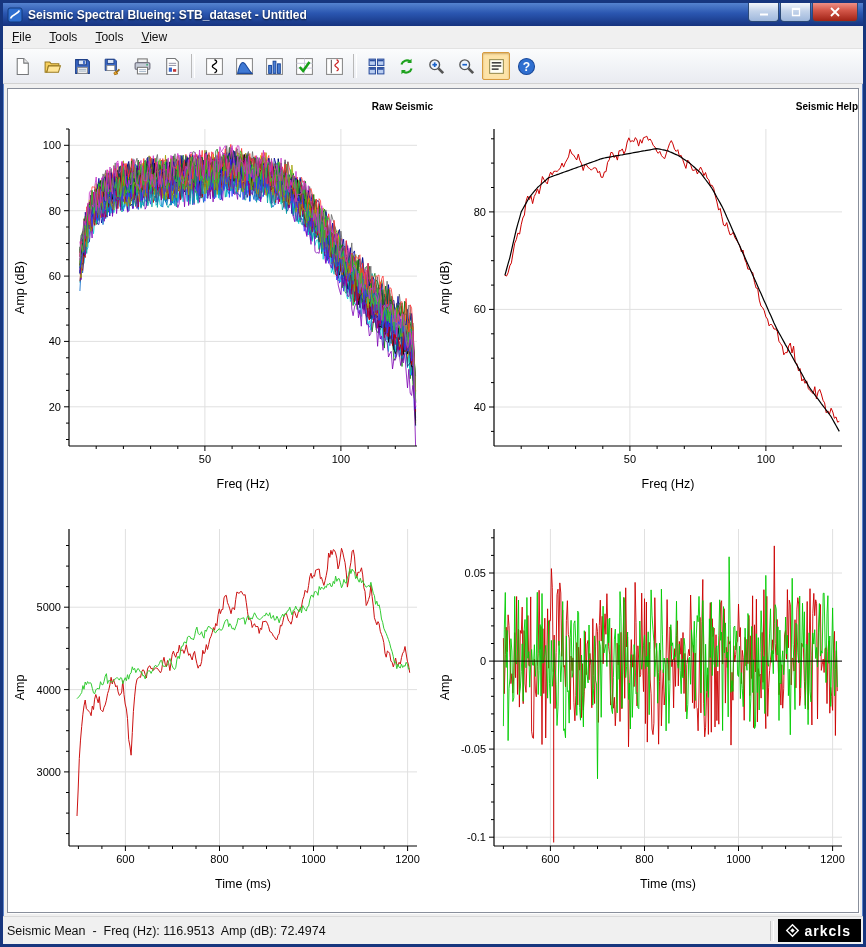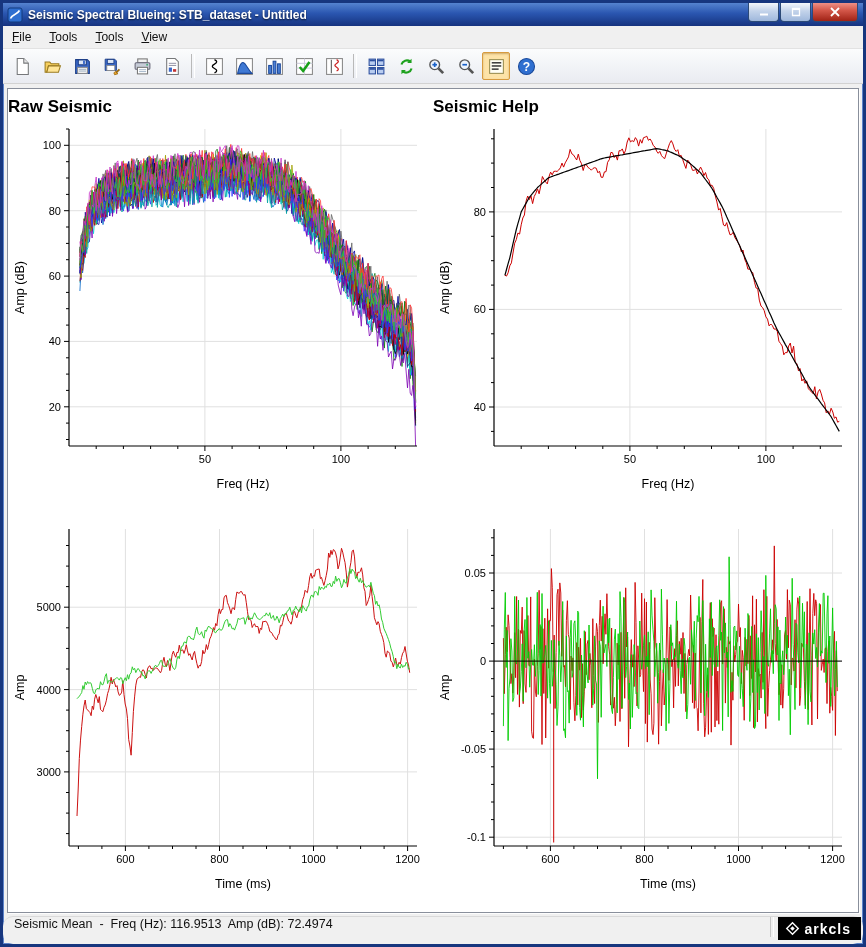--- a/index.html
+++ b/index.html
@@ -29,27 +29,27 @@
     background:transparent;display:flex;align-items:center;justify-content:center;padding:0;cursor:default;}
   .tb-btn.pressed{background:#fde3a7;border-color:#d79b3f;box-shadow:inset 0 1px 2px rgba(140,90,20,.4);}
   .tb-ico{width:19px;height:19px;display:block;}
   .tb-ico svg{width:19px;height:19px;display:block;}
   .tb-sep{width:2px;height:24px;margin:0 4px;border-left:1px solid #b9b9b9;border-right:1px solid #fff;}
   
   .client{flex:1;margin:4px 4px 3px 4px;background:#fff;border:1px solid #898f9b;
     box-shadow:1px 1px 0 #fdfdfd;overflow:hidden;}
   .charts{display:grid;grid-template-columns:1fr 1fr;grid-template-rows:1fr 1fr;width:100%;height:100%;}
   .chart{display:flex;flex-direction:column;align-items:center;justify-content:center;}
-  .chart-title{font-size:17px;font-weight:bold;color:#000;height:24px;line-height:24px;text-align:left;width:100%;}
+  .chart-title{font-size:10px;font-weight:bold;color:#000;height:24px;line-height:24px;text-align:right;width:100%;}
   .chart-svg{display:block;}
   .chart-svg text.tick{font-family:"Liberation Sans",sans-serif;font-size:11px;fill:#000;}
   .chart-svg text.axlabel{font-family:"Liberation Sans",sans-serif;font-size:12.5px;fill:#000;}
   
   .statusbar{height:27px;flex:0 0 27px;background:#f0f0f0;border-top:1px solid #d9d9d9;
-    display:flex;align-items:flex-start;padding-left:11px;border-radius:10px;}
+    display:flex;align-items:center;padding-left:4px;}
   .status-text{font-size:12.5px;color:#111;white-space:pre;}
   .status-spacer{flex:1;}
   .status-sep{width:2px;height:20px;border-left:1px solid #c6c6c6;border-right:1px solid #fff;margin-right:4px;}
   .brand{height:23px;background:#000;display:flex;align-items:center;padding:0 10px 0 6px;margin-right:2px;}
   .brand-mark{width:17px;height:17px;margin-right:4px;}
   .brand-mark svg{width:17px;height:17px;display:block;}
   .brand-text{color:#fff;font-size:14px;font-weight:bold;letter-spacing:1px;}
 </style>
 </head>
 <body>

